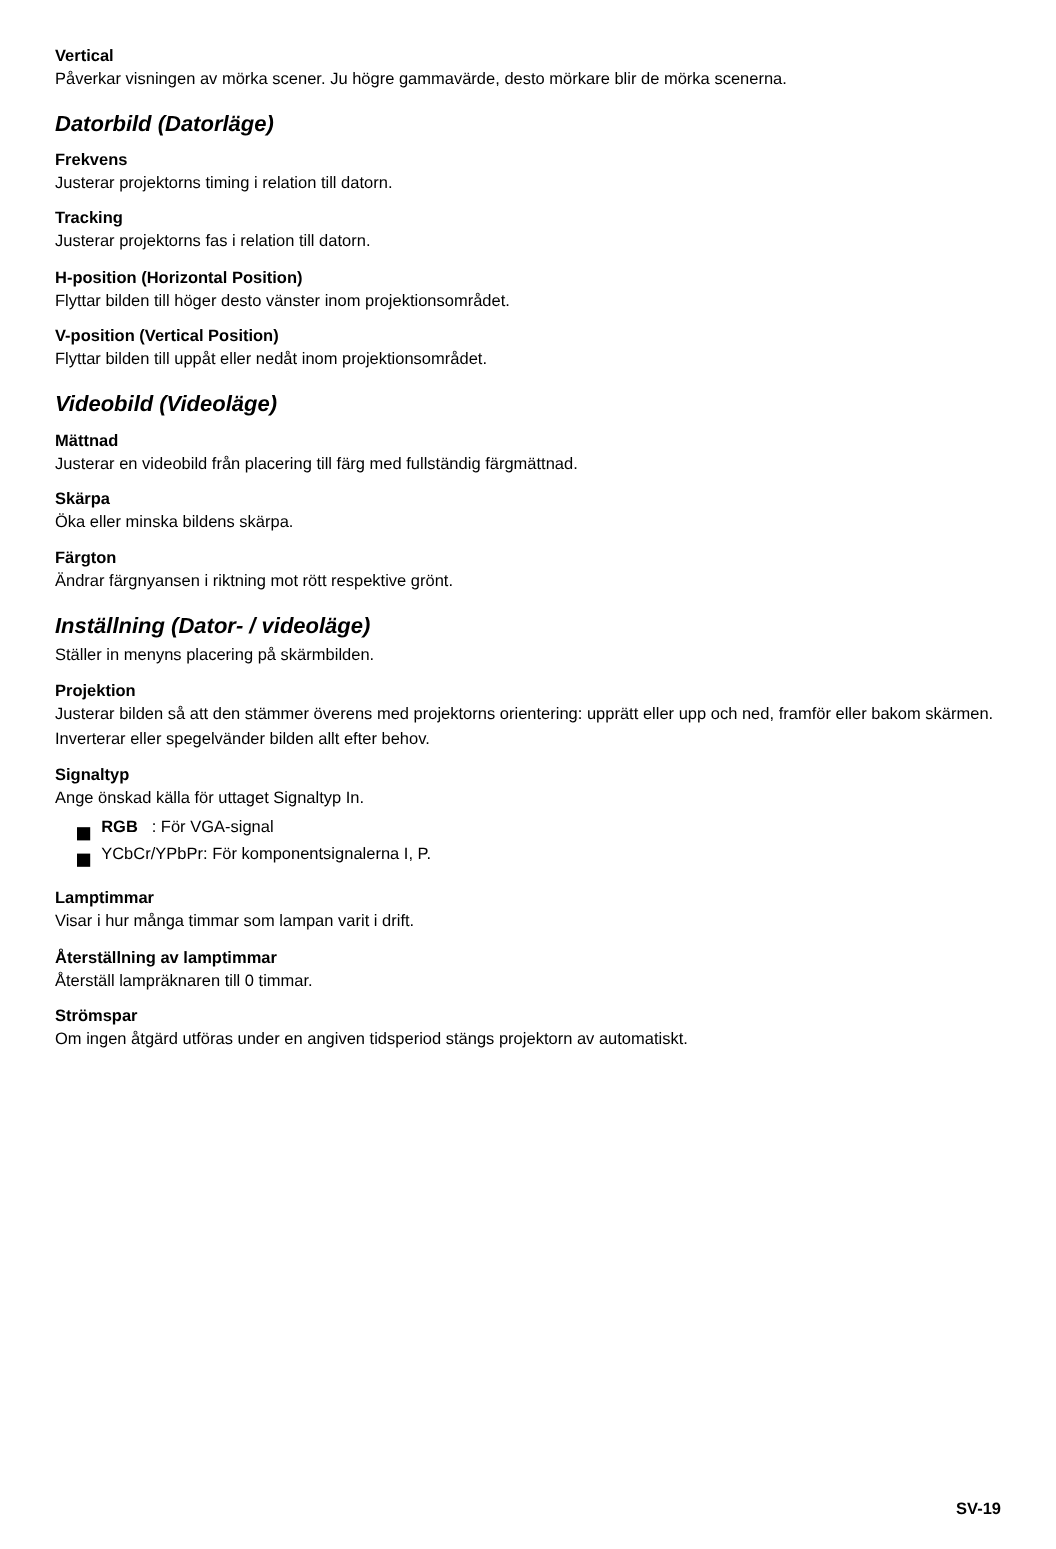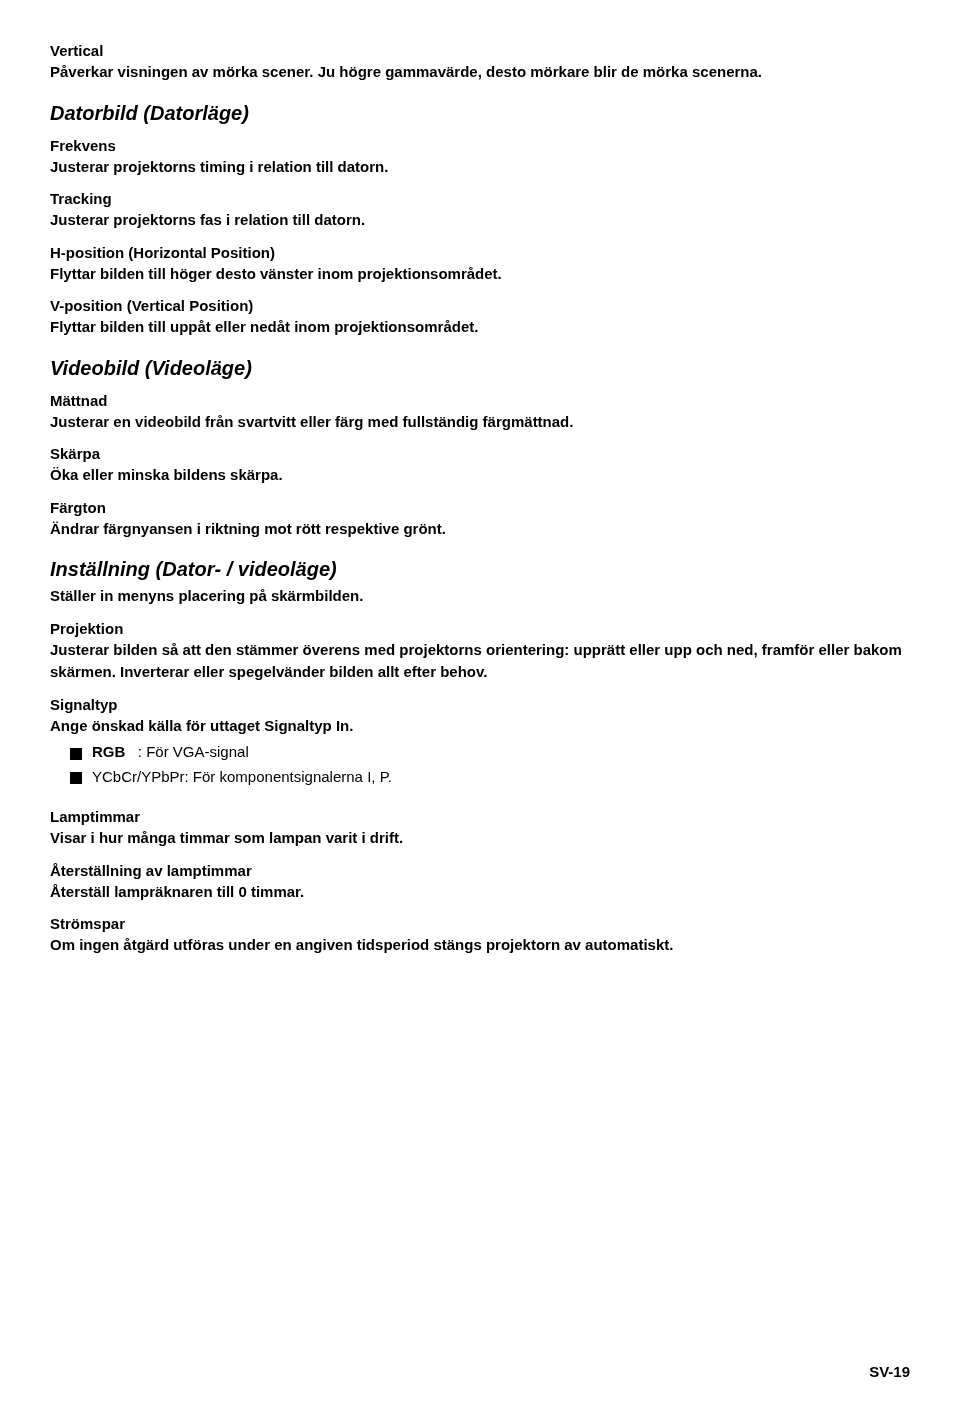--- a/index.html
+++ b/index.html
@@ -30,34 +30,34 @@
     .term-bold {
       font-size: 15px;
       font-weight: bold;
       margin-top: 12px;
       margin-bottom: 2px;
       display: block;
     }
 
     .body-text {
       font-size: 15px;
-      font-weight: bold;
+      font-weight: normal;
       line-height: 1.5;
       margin-bottom: 2px;
     }
 
     .bullet-list {
       list-style: none;
       margin-left: 20px;
       margin-top: 4px;
     }
 
     .bullet-list li {
       display: flex;
-      align-items: center;
+      align-items: flex-end;
       font-size: 15px;
       line-height: 1.5;
       margin-bottom: 2px;
     }
 
     .bullet-square {
       display: inline-block;
       width: 12px;
       height: 12px;
       background: #000;
@@ -109,21 +109,21 @@
   <span class="term-bold">V-position (Vertical Position)</span>
   <p class="body-text">Flyttar bilden till uppåt eller nedåt inom projektionsområdet.</p>
 </div>
 
 <div class="section-block" style="margin-top:16px;">
   <p class="section-heading-bold-large">Videobild (Videoläge)</p>
 </div>
 
 <div class="section-block">
   <span class="term-bold">Mättnad</span>
-  <p class="body-text">Justerar en videobild från svartvitt eller färg med fullständig färgmättnad.</p>
+  <p class="body-text">Justerar en videobild från placering till färg med fullständig färgmättnad.</p>
 </div>
 
 <div class="section-block">
   <span class="term-bold">Skärpa</span>
   <p class="body-text">Öka eller minska bildens skärpa.</p>
 </div>
 
 <div class="section-block">
   <span class="term-bold">Färgton</span>
   <p class="body-text">Ändrar färgnyansen i riktning mot rött respektive grönt.</p>

